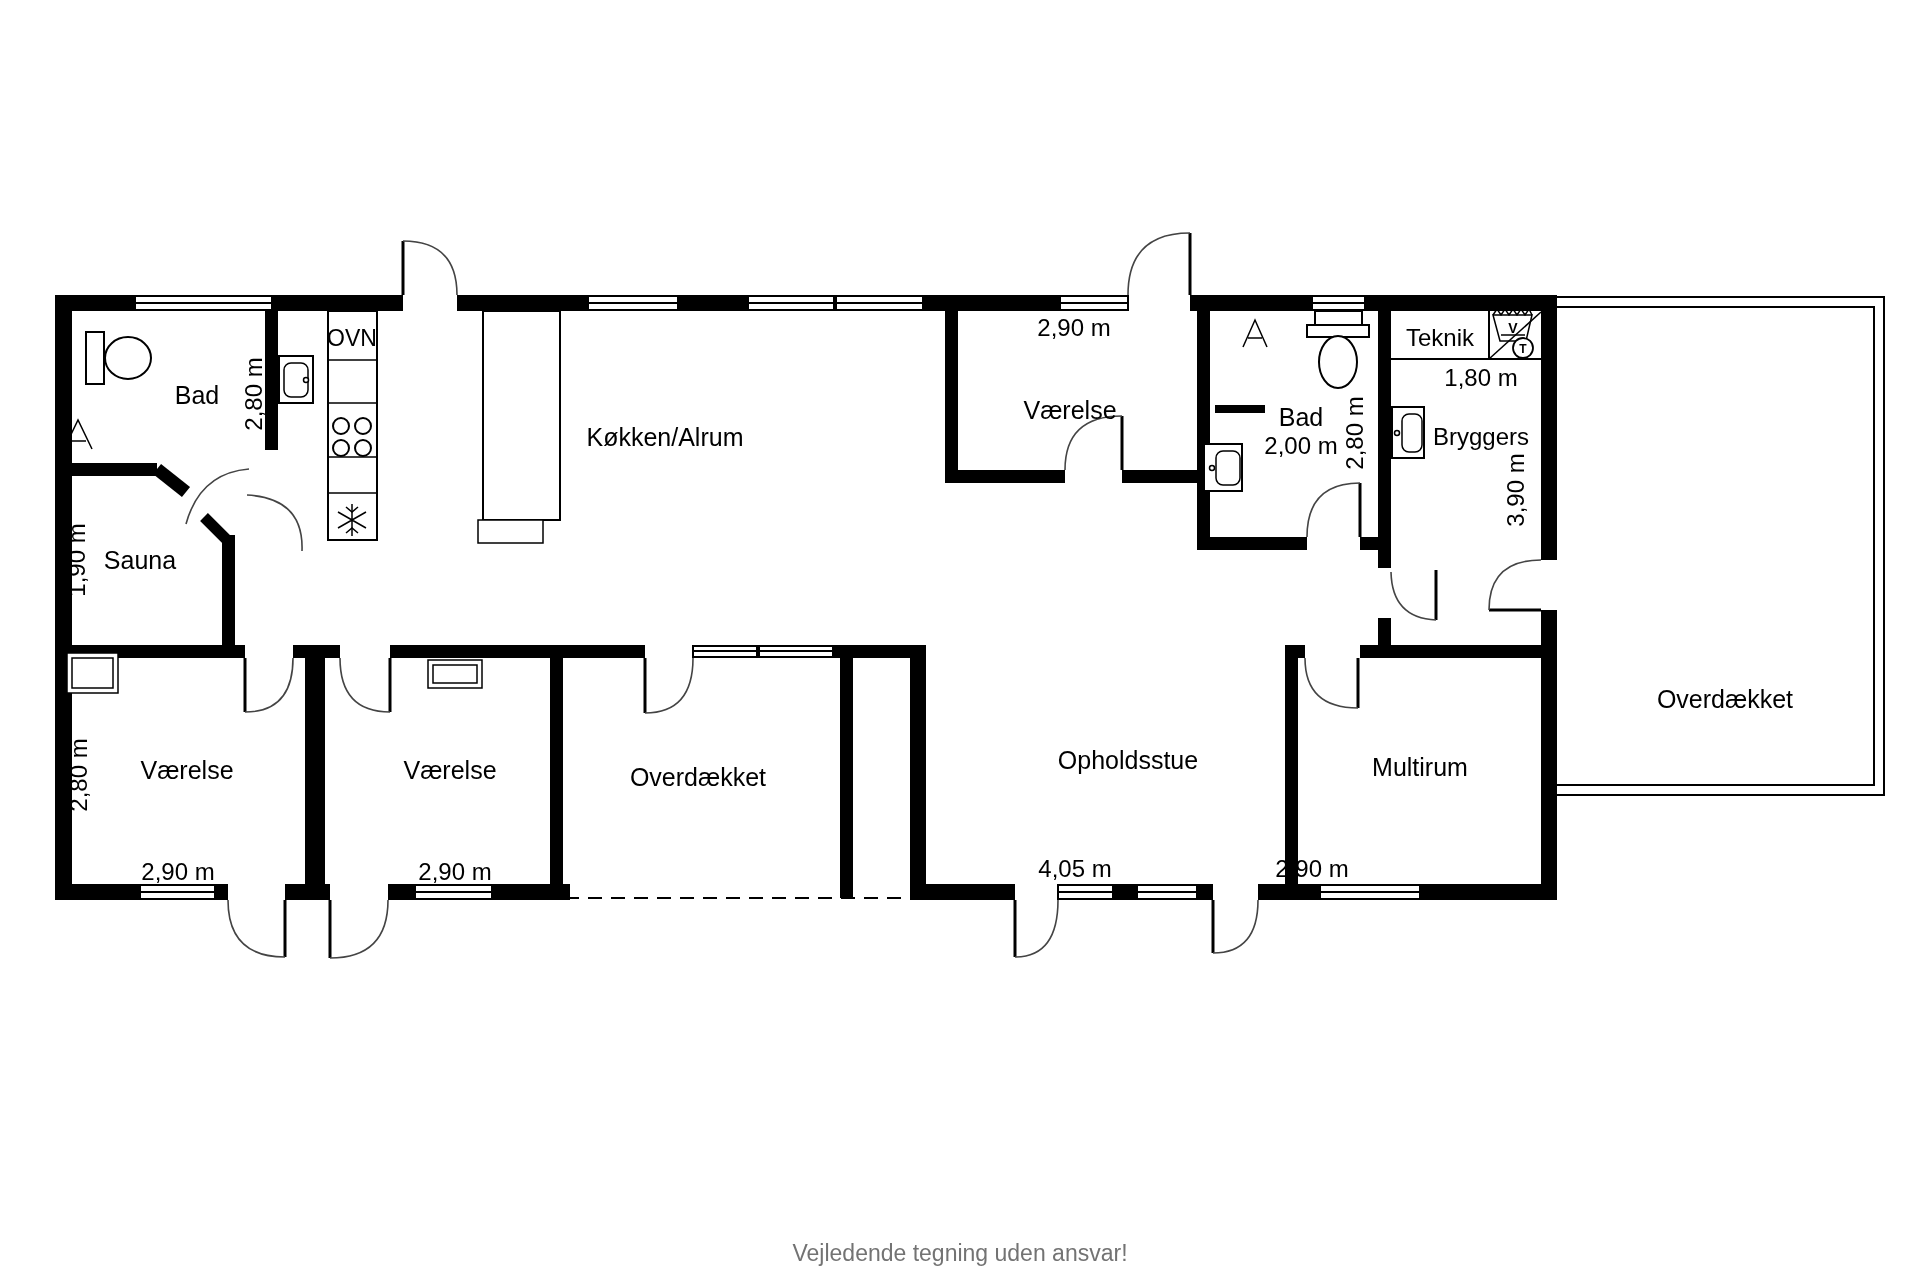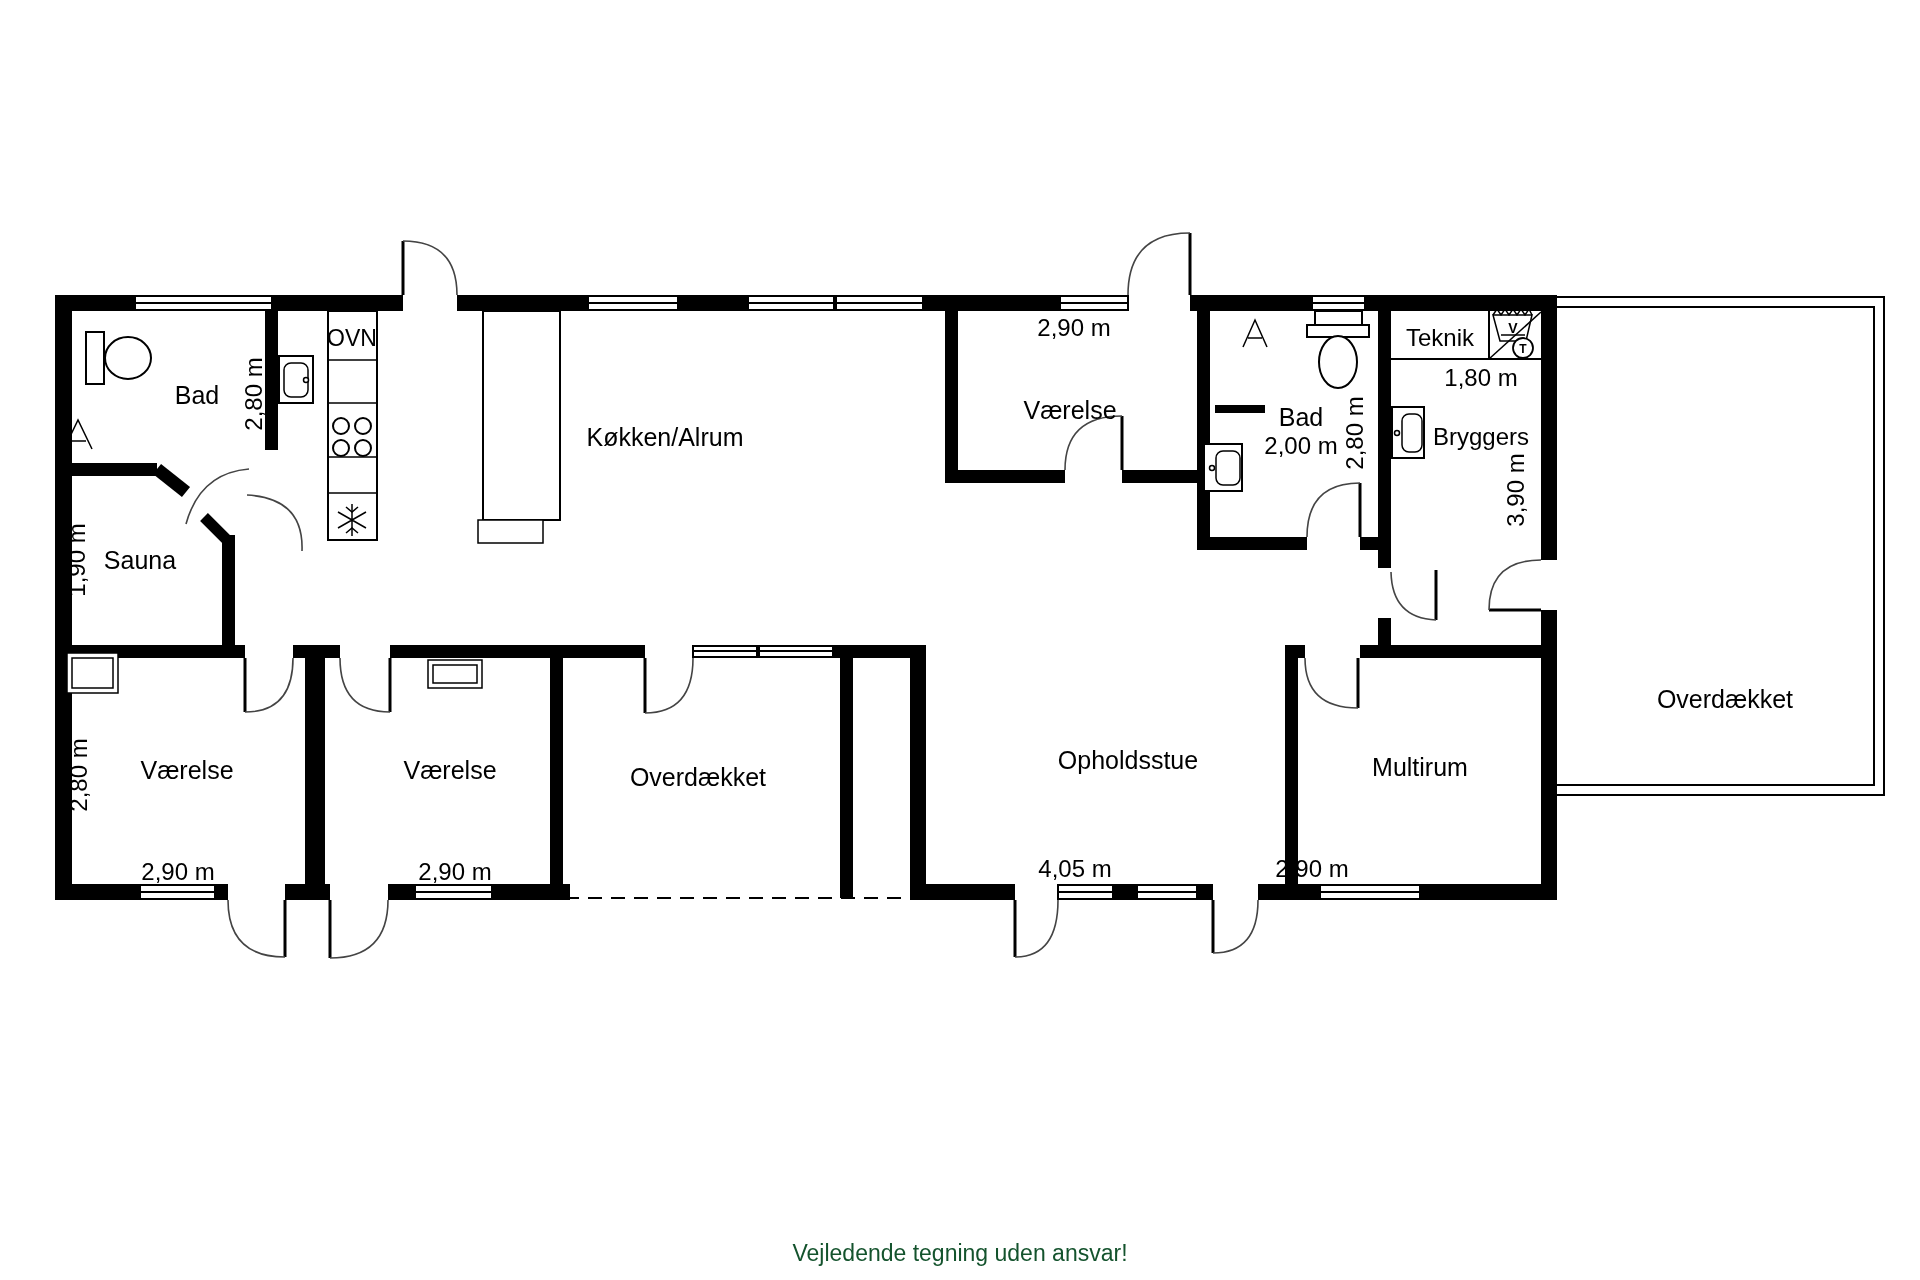--- a/index.html
+++ b/index.html
@@ -3,21 +3,21 @@
 <meta charset="utf-8">
 <style>
   html,body{margin:0;padding:0;background:#ffffff;}
   .page{position:relative;width:1920px;height:1280px;background:#ffffff;overflow:hidden;
         font-family:"Liberation Sans", sans-serif;}
   svg text{font-family:"Liberation Sans", sans-serif;fill:#000;}
   .room-label{font-size:25px;}
   .dim-label{font-size:24px;}
   .appl-label{font-size:14px;font-weight:bold;}
   .footer{position:absolute;left:0;right:0;top:1240px;text-align:center;
-          font-size:23px;color:#14532d;}
+          font-size:23px;color:#737373;}
 </style>
 </head>
 <body>
 
 <div class="page">
 <svg width="1920" height="1280" viewBox="0 0 1920 1280" xmlns="http://www.w3.org/2000/svg">
 
   <g fill="#000000" stroke="none">
 
     <rect x="55" y="295" width="80" height="16"></rect>

